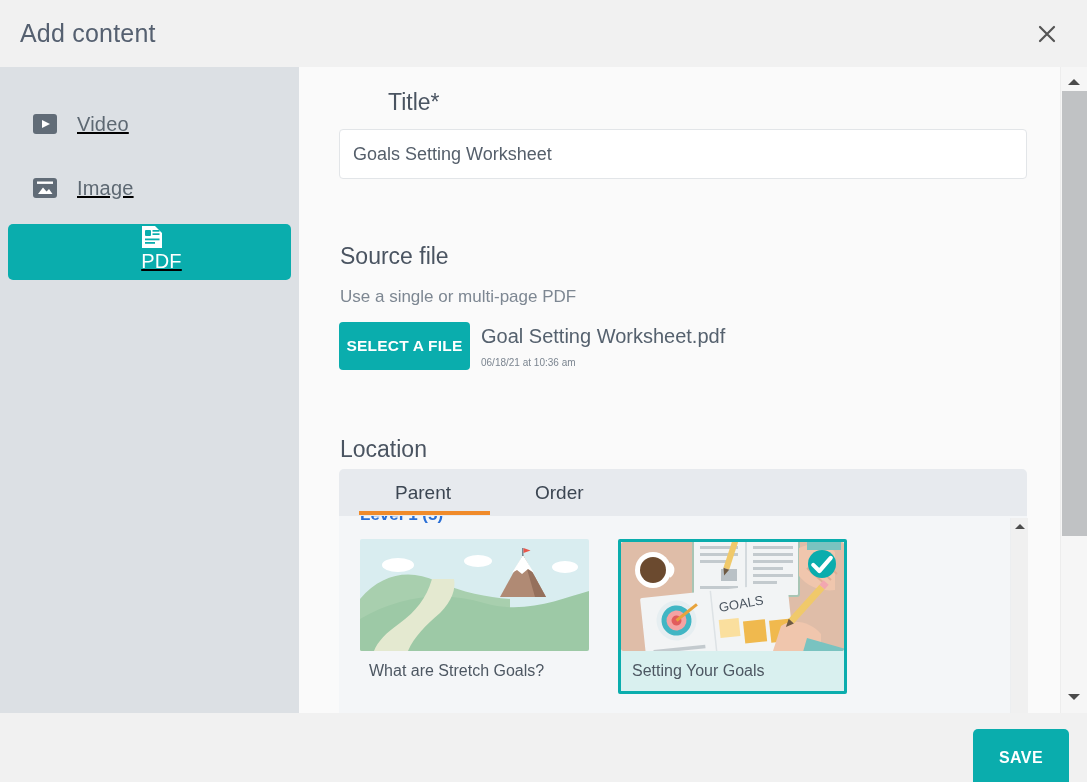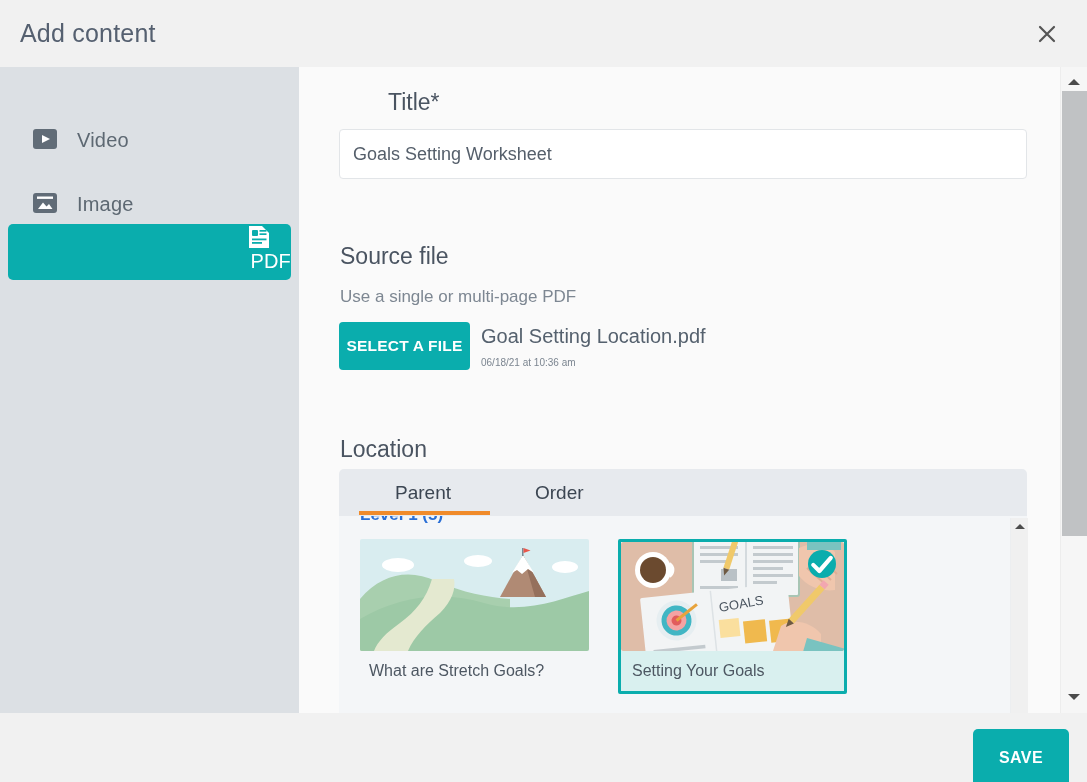--- a/index.html
+++ b/index.html
@@ -38,23 +38,24 @@
   #sidebar {
     position: absolute; left: 0; top: 67px;
     width: 299px; height: 646px;
     background: #dce0e4;
     padding-top: 29px;
   }
   .side-item {
     position: relative;
     height: 56px; margin: 0 8px 8px 8px;
     border-radius: 5px;
-    display: flex; align-items: flex-end;
+    display: flex; align-items: center;
     padding-left: 24px;
     cursor: pointer;
+    text-decoration: underline;
   }
   .side-item.active { background: #0aadad; flex-direction: column; }
   .side-icon { width: 26px; height: 26px; margin-right: 19px; flex: 0 0 auto; }
   .side-icon svg { display: block; }
   .side-label { font-size: 20px; color: #5d6872; letter-spacing: .2px; }
   .side-item.active .side-label { color: #ffffff; }
 
   
   #main {
     position: absolute; left: 299px; top: 67px;
@@ -290,21 +291,21 @@
 
   <div id="main">
 
     <div class="sec-title" id="title-label">Title*</div>
     <input id="title-input" type="text" value="Goals Setting Worksheet" style="">
 
     <div class="sec-title" id="source-label">Source file</div>
     <div class="sec-sub" id="source-hint">Use a single or multi-page PDF</div>
 
     <button id="select-file-btn">SELECT A FILE</button>
-    <div id="file-name">Goal Setting Location.pdf</div>
+    <div id="file-name">Goal Setting Worksheet.pdf</div>
     <div id="file-date">06/18/21 at 10:36 am</div>
 
     <div class="sec-title" id="location-label">Location</div>
 
     <div id="tree-panel">
       <div id="card-row">
 
         <div class="card">
           <div class="card-thumb">
             <svg viewBox="0 0 229 112" preserveAspectRatio="none">

